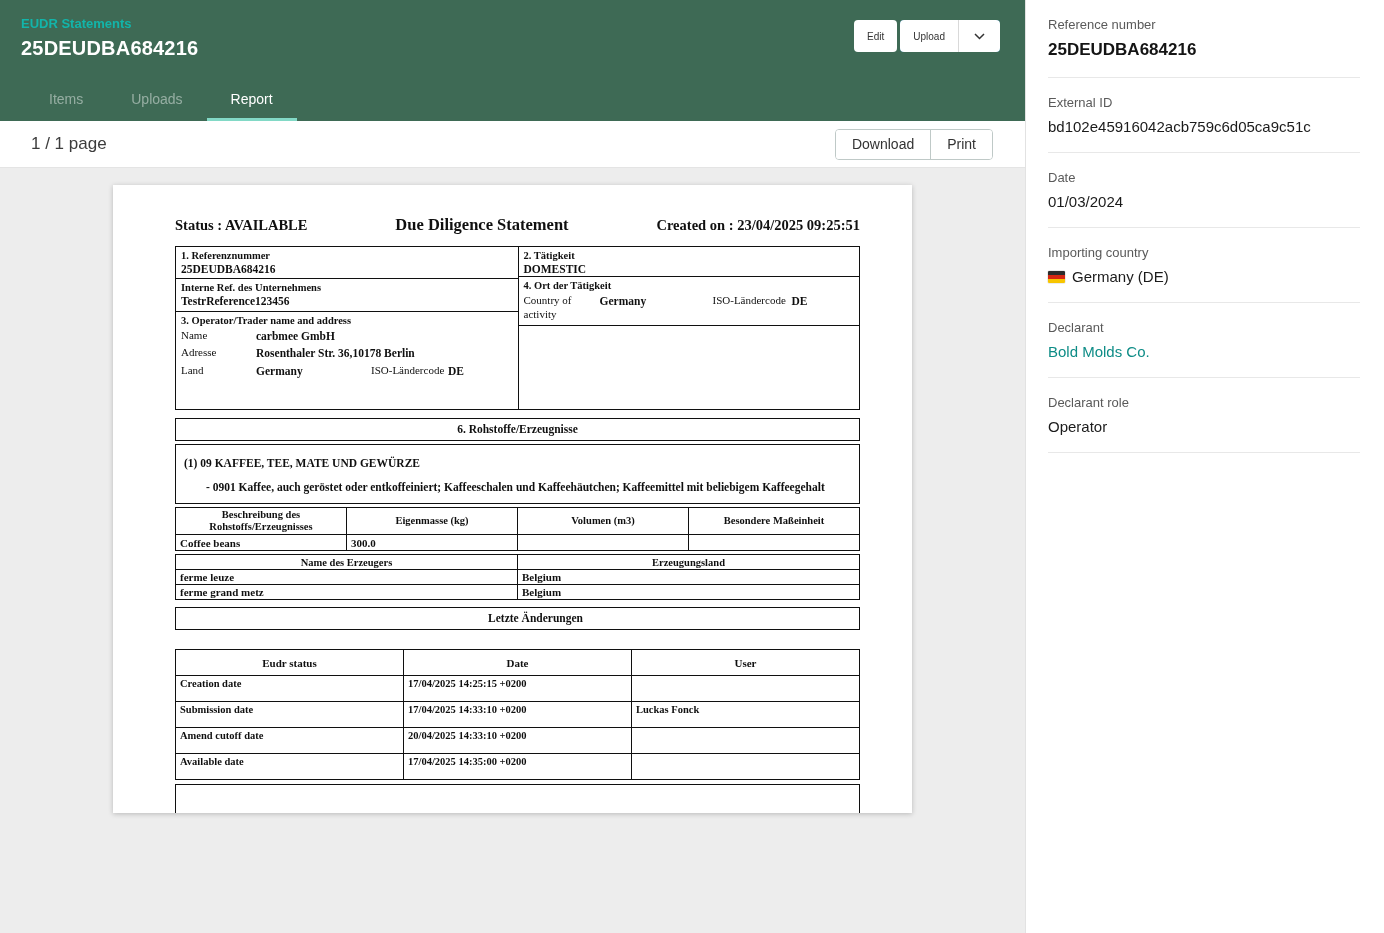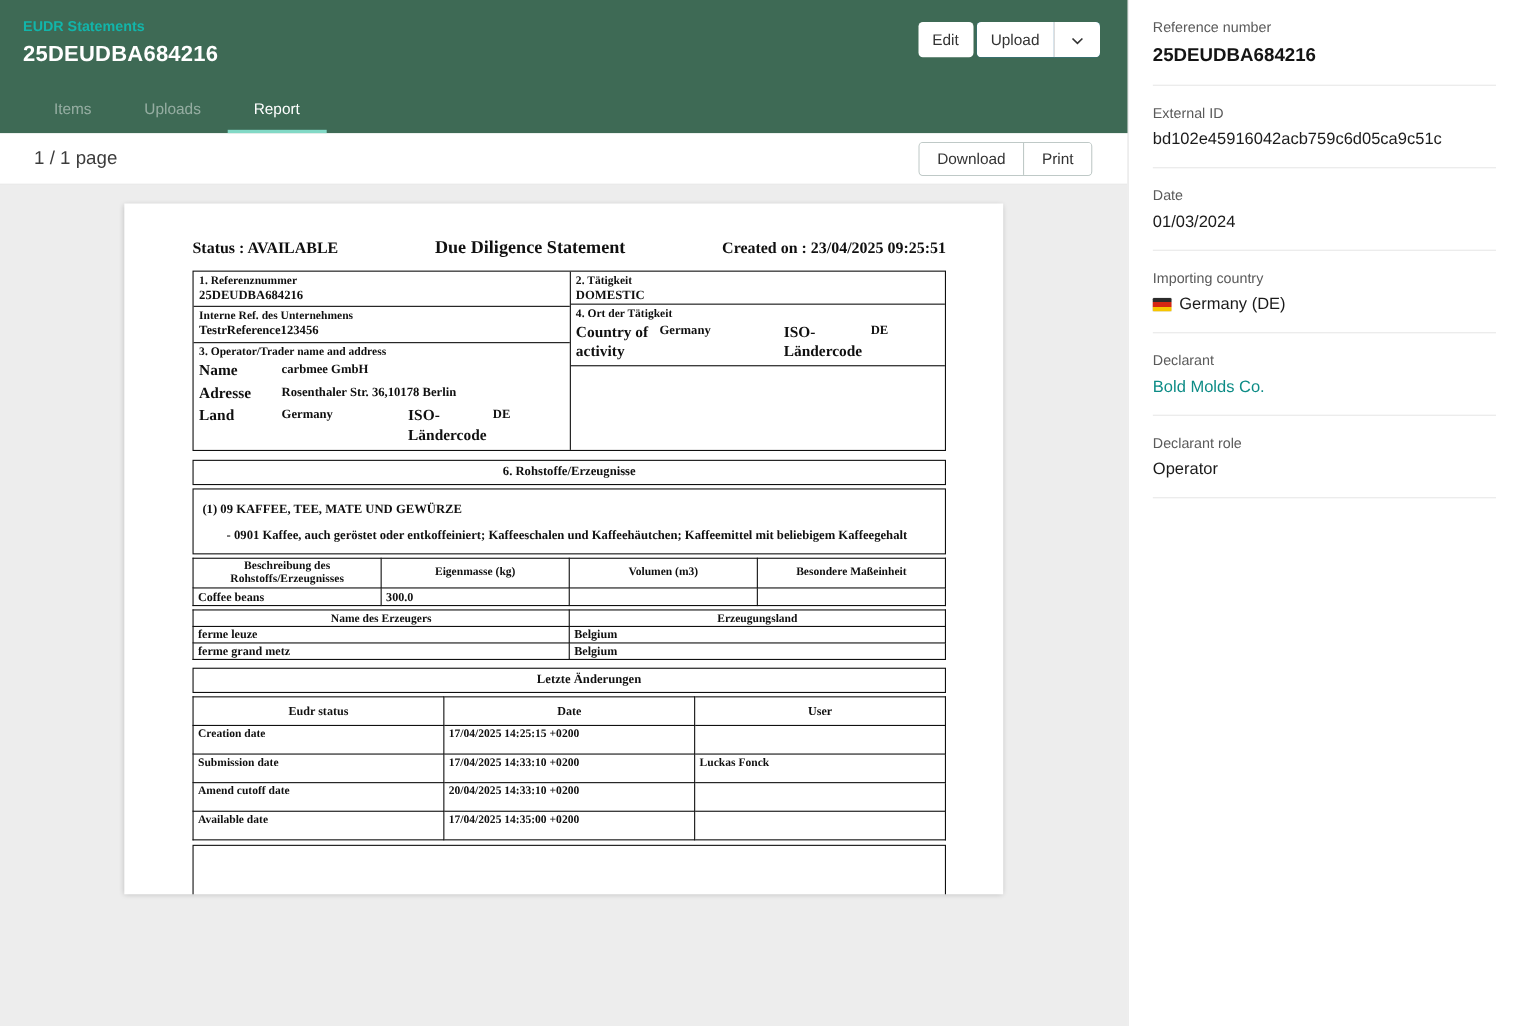--- a/index.html
+++ b/index.html
@@ -7,21 +7,21 @@
   body { display: flex; font-family: "Liberation Sans", sans-serif; background: #fff; overflow: hidden; }
 
   
   .main { width: 1025px; height: 100%; display: flex; flex-direction: column; }
 
   
   .header { position: relative; background: #3e6a55; height: 121px; flex: none; }
   .breadcrumb { display: inline-block; margin: 16px 0 0 21px; color: #12b5aa; font-size: 13px; font-weight: 700; cursor: pointer; }
   .page-title { margin: 5px 0 0 21px; color: #fff; font-size: 20px; font-weight: 700; letter-spacing: .2px; }
   .header-actions { position: absolute; top: 20px; right: 25px; display: flex; align-items: stretch; height: 32px; gap: 3px; }
-  .hbtn { display: flex; align-items: center; padding: 0 13px; font-size: 14px; color: #333; background: #fff; border: none; cursor: pointer; border-radius: 4px; }
+  .hbtn { display: flex; align-items: center; padding: 0 13px; font-size: 10px; color: #333; background: #fff; border: none; cursor: pointer; border-radius: 4px; }
   .split-group { display: flex; background: #0369a1; border-radius: 4px; overflow: hidden; }
   .split-group .hbtn { border-radius: 0; }
   .split-group .hbtn + .hbtn { border-left: 1px solid #d9d9d9; }
   .hbtn.chev { padding: 0 15px; }
   .tabs { position: absolute; left: 0; bottom: 0; display: flex; padding-left: 25px; }
   .tab { padding: 0 24px; height: 42px; display: flex; align-items: center; font-size: 14px; color: rgba(255,255,255,.45); border-bottom: 3px solid transparent; cursor: pointer; }
   .tab.active { color: #fff; font-weight: 500; border-bottom-color: #82d9c6; }
 
   
   .toolbar { height: 47px; flex: none; background: #fff; border-bottom: 1px solid #e4e4e4; display: flex; align-items: center; justify-content: space-between; padding: 0 32px 0 31px; }
@@ -42,21 +42,21 @@
   .tA-col { width: 50%; display: flex; flex-direction: column; }
   .tA-col.right { border-left: 1px solid #101010; }
   .cell { padding: 3px 5px; }
   .bb { border-bottom: 1px solid #101010; }
   .lbl { font-size: 10.5px; font-weight: 700; }
   .val { font-size: 11.5px; font-weight: 700; margin-top: 2px; }
   .cell.h32 { height: 32px; } .cell.h33 { height: 33px; } .cell.h30 { height: 30px; }
   .op-cell { flex: 1; min-height: 97px; }
   .fill-cell { flex: 1; }
   .kv { display: flex; margin-top: 3px; font-size: 11.5px; line-height: 1.25; }
-  .kv .k { font-weight: 700; font-size: 14px; width: 75px; flex: none; }
+  .kv .k { font-weight: 400; font-size: 11px; width: 75px; flex: none; }
   .kv .v { font-weight: 700; }
   .kv .v.w115 { width: 115px; flex: none; }
   .kv .k.w77 { width: 77px; }
   .kv .k.w76 { width: 76px; }
   .kv .k.w79 { width: 79px; }
   .kv .v.w113 { width: 113px; flex: none; }
 
   .band { border: 1px solid #101010; text-align: center; font-weight: 700; font-size: 11.5px; padding: 4px 0 5px; margin-top: 8px; }
   .band.mt7 { margin-top: 7px; padding-left: 36px; }
   .hsbox { border: 1px solid #101010; margin-top: 3px; padding: 12px 8px 10px 8px; font-size: 11.5px; font-weight: 700; }
@@ -66,21 +66,21 @@
   .ctable { margin-top: 3px; }
   .ctable th { border: 1px solid #101010; font-size: 10.5px; font-weight: 700; padding: 1px 6px; text-align: center; line-height: 1.15; }
   .ctable td { border: 1px solid #101010; font-size: 11px; font-weight: 700; padding: 1px 4px; height: 16px; text-align: left; }
   .ctable .c25 { width: 25%; }
 
   .ptable { margin-top: 3px; }
   .ptable th { border: 1px solid #101010; font-size: 10.5px; font-weight: 700; padding: 0 4px; height: 15px; text-align: center; }
   .ptable td { border: 1px solid #101010; font-size: 11px; font-weight: 700; padding: 0 4px; height: 15px; }
   .ptable .c50 { width: 50%; }
 
-  .chtable { margin-top: 3px; }
+  .chtable { margin-top: 19px; }
   .chtable th { border: 1px solid #101010; font-size: 11px; font-weight: 700; height: 26px; text-align: center; }
   .chtable td { border: 1px solid #101010; font-size: 10.5px; font-weight: 700; padding: 2px 4px; height: 26px; vertical-align: top; text-align: left; }
   .chtable .c33 { width: 33.3%; }
   .emptybox { border: 1px solid #101010; margin-top: 4px; height: 162px; }
 
   
   .sidebar { width: 359px; height: 100%; background: #fff; border-left: 1px solid #e2e2e2; }
   .sb-head { display: flex; align-items: center; justify-content: space-between; padding: 20px 14px 16px 22px; border-bottom: 1px solid #ececec; }
   .sb-title { font-size: 18px; color: #181818; font-weight: 500; }
   .collapse-btn { cursor: pointer; display: flex; padding: 2px; }

